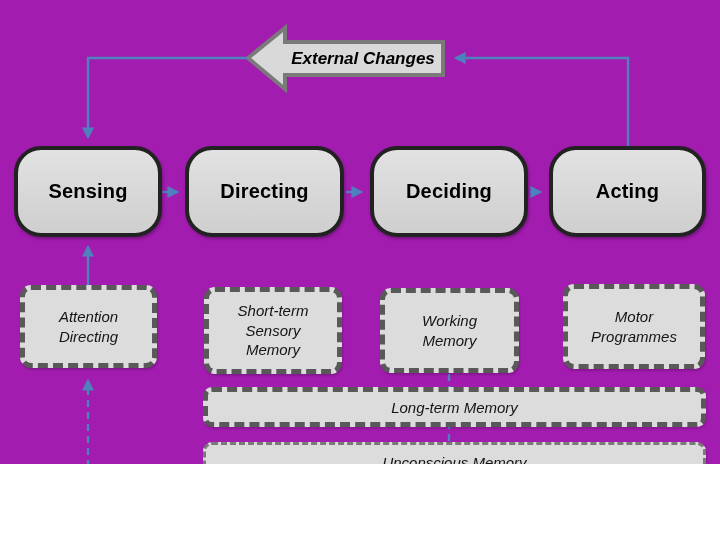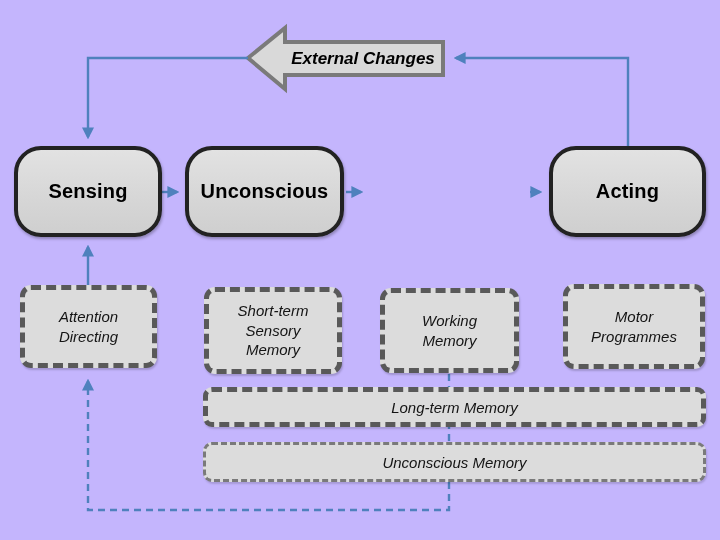--- a/index.html
+++ b/index.html
@@ -1,21 +1,21 @@
 <!DOCTYPE html>
 <html><head>
 <meta charset="utf-8">
 <title>Diagram</title>
 <style>
   html, body { margin: 0; padding: 0; background: #ffffff; }
   .canvas {
     position: relative;
     width: 720px;
-    height: 540px;
-    background: #c4b5fd;
+    height: 464px;
+    background: #a21caf;
     font-family: "Liberation Sans", sans-serif;
     overflow: hidden;
   }
   svg.connector-layer {
     position: absolute;
     left: 0; top: 0;
     width: 720px; height: 540px;
     z-index: 0;
   }
   
@@ -132,21 +132,24 @@
 
     <path d="M449,374 L449,510 L88,510 L88,381" fill="none" stroke="#4f81bd" stroke-width="2.4" stroke-dasharray="7 5" marker-end="url(#arr)"></path>
   </svg>
 
   <div class="external-label">External Changes</div>
 
   <div class="stage" id="box-sensing">
     <span class="label">Sensing</span>
   </div>
   <div class="stage" id="box-perceiving">
-    <span class="label">Unconscious</span>
+    <span class="label">Directing</span>
+  </div>
+  <div class="stage" id="box-deciding">
+    <span class="label">Deciding</span>
   </div>
   <div class="stage" id="box-acting">
     <span class="label">Acting</span>
   </div>
 
   <div class="resource" id="box-attention">
     <span class="label">Attention Directing</span>
   </div>
   <div class="resource" id="box-stsm">
     <span class="label">Short-term Sensory Memory</span>

